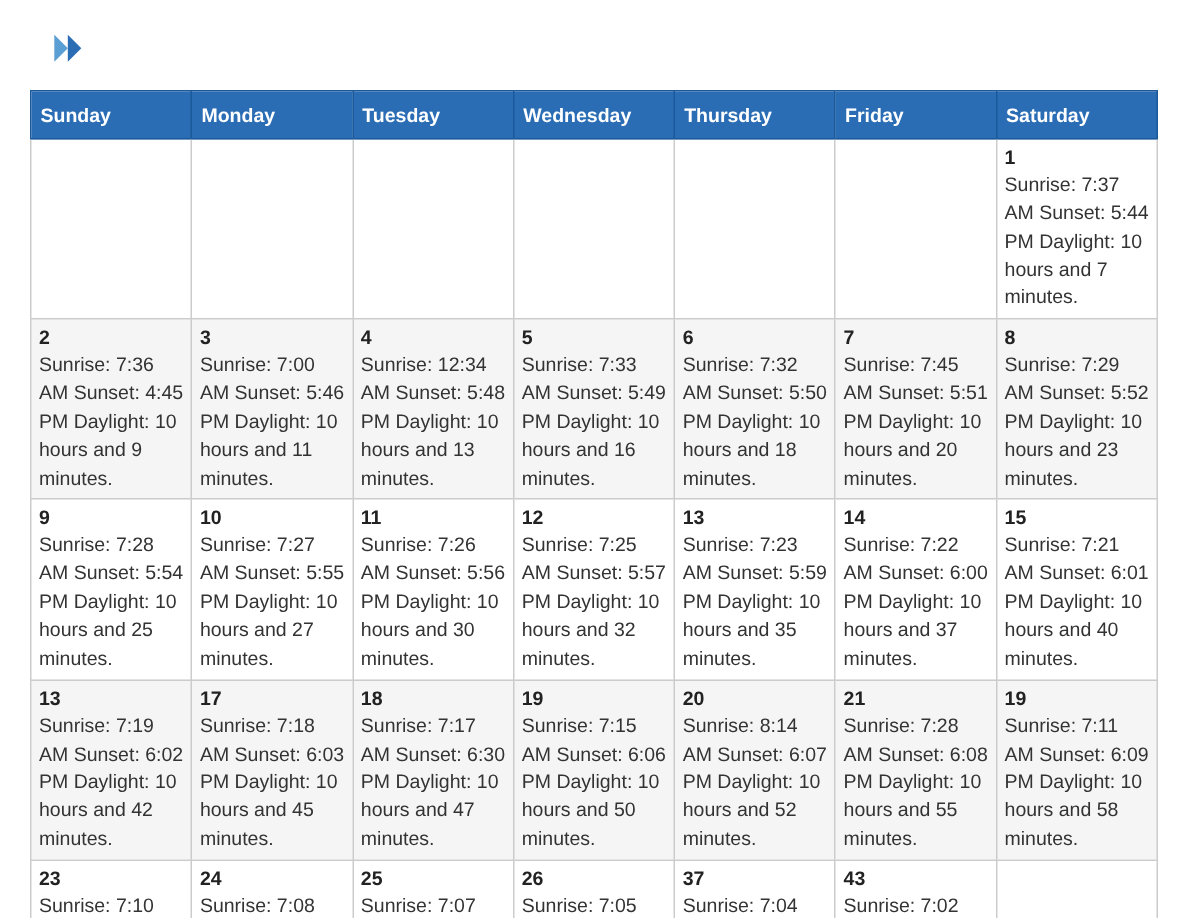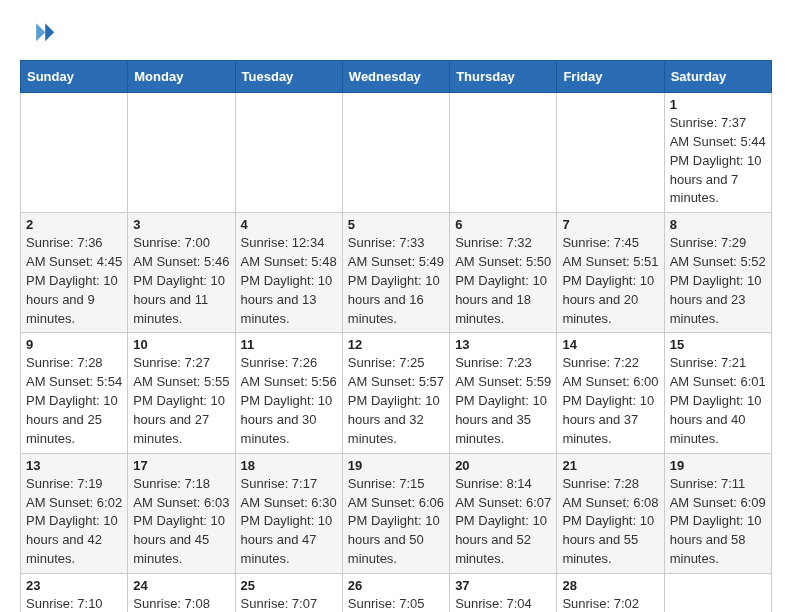--- a/index.html
+++ b/index.html
@@ -297,21 +297,21 @@
 Sunset: 6:14 PM
 Daylight: 11 hours and 8 minutes.</div>
           </td>
           <td>
             <div class="day-num">37</div>
             <div class="day-info">Sunrise: 7:04 AM
 Sunset: 6:15 PM
 Daylight: 11 hours and 11 minutes.</div>
           </td>
           <td>
-            <div class="day-num">28</div>
+            <div class="day-num">43</div>
             <div class="day-info">Sunrise: 7:02 AM
 Sunset: 11:16 PM
 Daylight: 11 hours and 13 minutes.</div>
           </td>
           <td class="empty-cell"></td>
         </tr>
       </tbody>
   </table>
 </div>
 

